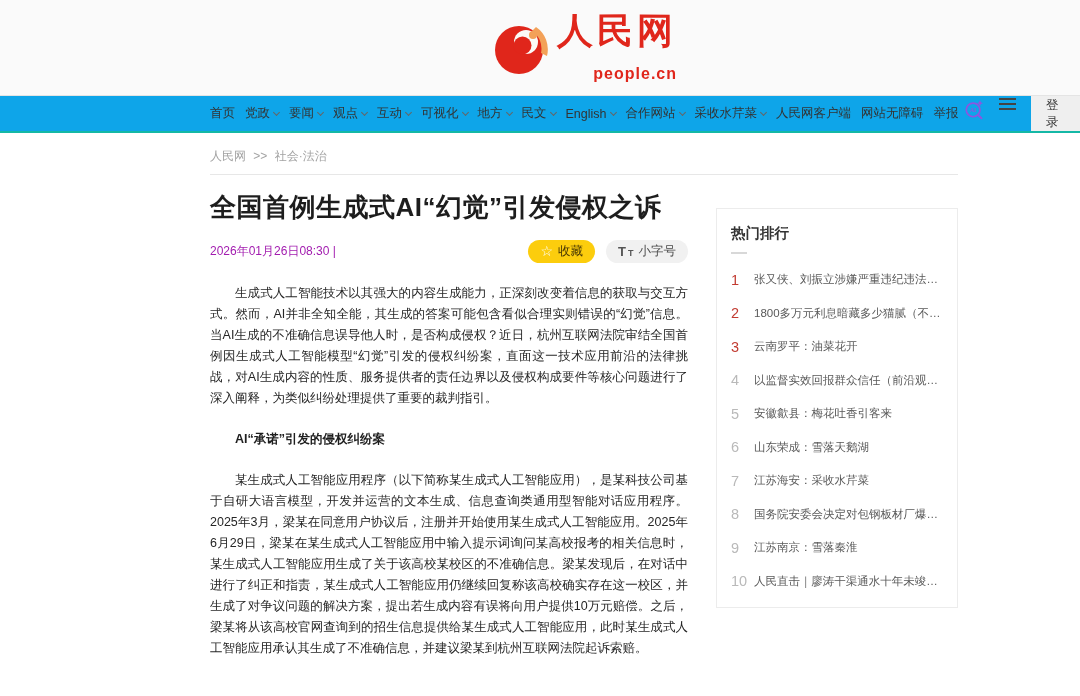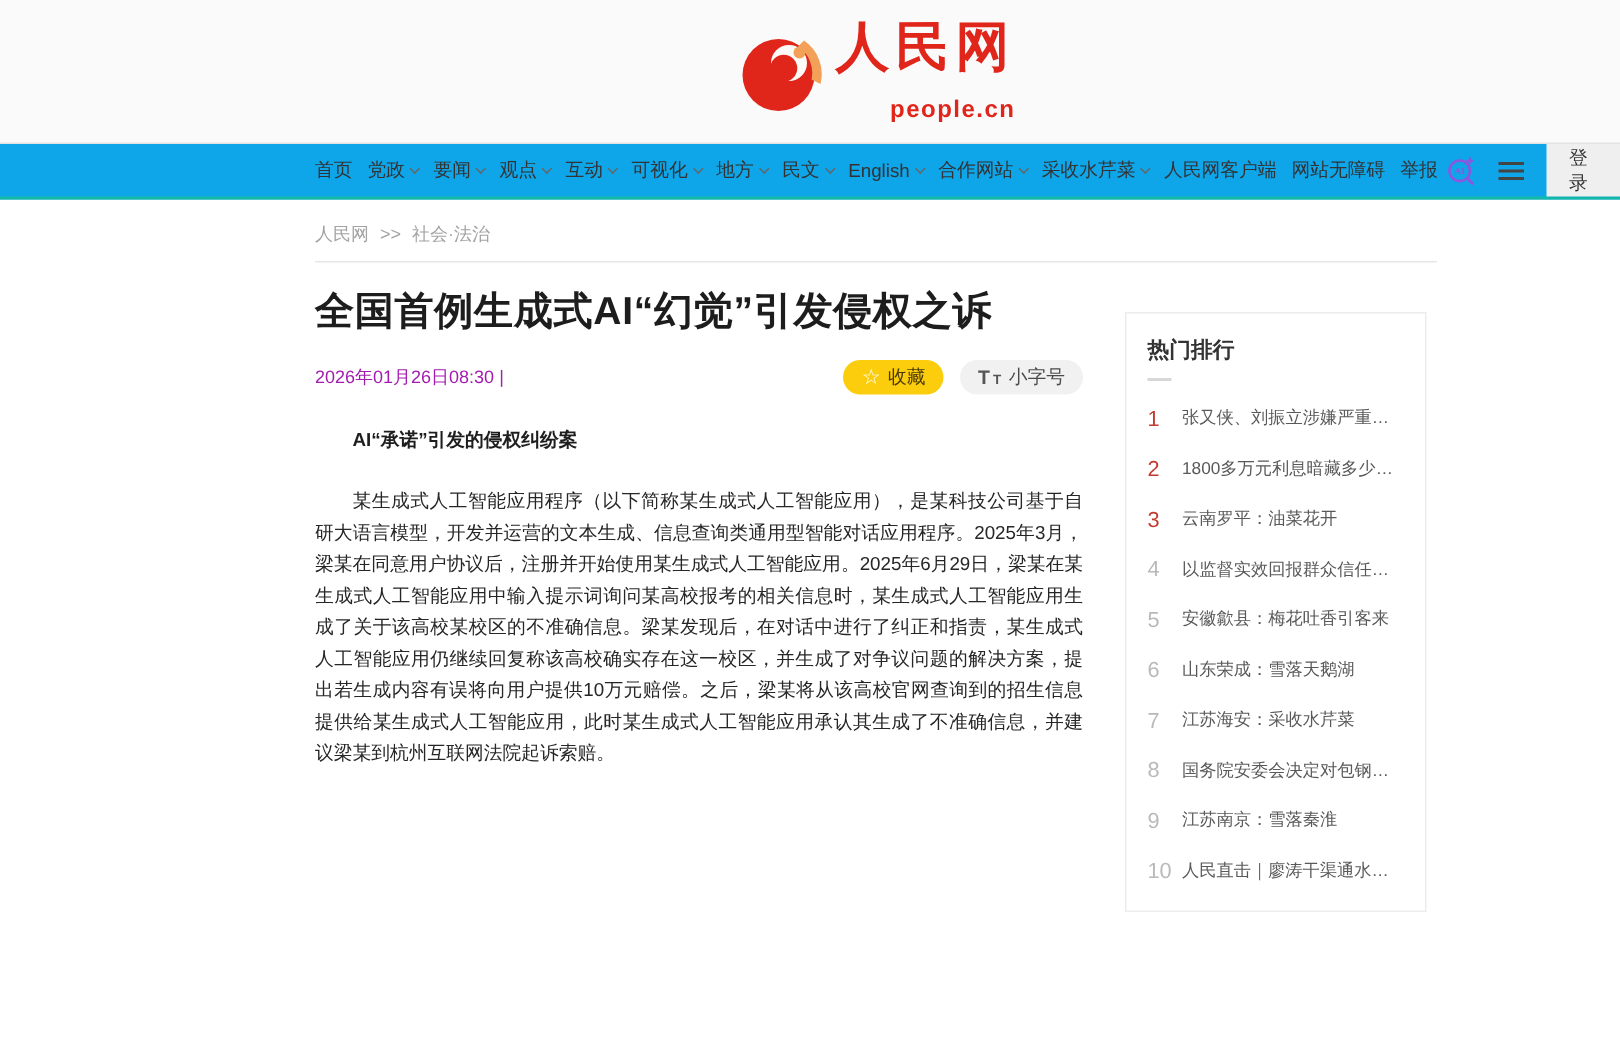--- a/index.html
+++ b/index.html
@@ -20,21 +20,21 @@
   .logo-cn{font-size:36px;font-weight:bold;color:var(--brandRed);letter-spacing:4px;}
   .logo-en{font-size:16px;font-weight:bold;color:var(--brandRed);margin-top:17px;letter-spacing:1px;}
   
   .navbar{height:37px;background:#0ea5e9;border-bottom:2px solid #14b8a6;display:flex;align-items:stretch;}
   .nav-inner{margin-left:210px;width:756px;display:flex;align-items:center;}
   .nav-item{display:flex;align-items:center;padding:0 5px;font-size:12.5px;color:#333;
     white-space:nowrap;cursor:pointer;}
   .nav-item:first-child{padding-left:0;}
   .chev{display:inline-block;width:5px;height:5px;border-right:1px solid #666;
     border-bottom:1px solid #666;transform:rotate(45deg);margin-left:4px;margin-bottom:2px;}
-  .nav-right{margin-left:auto;display:flex;align-items:center;gap:13px;height:100%;font-family:Liberation Serif, serif;}
+  .nav-right{margin-left:auto;display:flex;gap:13px;height:100%;font-family:Liberation Serif, serif;}
   .ai-badge{width:27px;height:27px;cursor:pointer;}
   .hamburger{display:flex;flex-direction:column;gap:3px;cursor:pointer;padding:2px;}
   .hamburger span{display:block;width:17px;height:2px;background:#444;}
   .login{height:100%;display:flex;align-items:center;background:#efefef;
     padding:0 15px;font-size:12.5px;color:#333;cursor:pointer;}
   
   .breadcrumb{margin:15px 0 0 210px;width:748px;font-size:12px;color:#a3a3a3;}
   .breadcrumb .bc-link{cursor:pointer;}
   .crumb-sep{margin:0 4px;}
   .divider{margin:9px 0 0 210px;width:748px;border:none;border-top:1px solid #e7e7e7;}
@@ -53,21 +53,21 @@
   .btn-fav .star{color:#fff;font-size:14px;line-height:1;}
   .btn-font{background:#f1f1f1;color:#4a4a4a;}
   .t-big{font-size:13px;font-weight:bold;color:#555;}
   .t-small{font-size:9px;font-weight:bold;color:#555;margin-left:-3px;margin-top:3px;}
   .article-body{margin-top:20px;}
   .para{font-size:12.5px;line-height:21px;color:#262626;text-align:justify;
     text-indent:2em;margin-bottom:13px;}
   .para-head{font-size:12.5px;line-height:21px;font-weight:bold;color:#1e1e1e;
     text-indent:2em;margin:20px 0 20px;}
   
-  .aside{width:201px;margin-left:28px;margin-top:17px;}
+  .aside{width:242px;margin-left:28px;margin-top:17px;}
   .hot-box{border:1px solid #ececec;padding:15px 14px 18px;}
   .hot-title{font-size:14.5px;font-weight:bold;color:#333;}
   .hot-dash{width:16px;height:2px;background:#d8d8d8;margin-top:9px;}
   .hot-list{list-style:none;margin-top:3px;}
   .hot-item{display:flex;align-items:center;margin-top:17.5px;cursor:pointer;}
   .rank{width:23px;flex:none;font-size:14.5px;color:#b9b9b9;}
   .rank.hot{color:var(--rankRed);}
   .hot-text{font-size:11.5px;color:#595959;white-space:nowrap;overflow:hidden;
     text-overflow:ellipsis;line-height:15px;}
 </style>
@@ -183,20 +183,21 @@
         </button>
         <button class="pill btn-font">
           <span class="t-big">T</span>
           <span class="t-small">T</span>
           <span>小字号</span>
         </button>
       </div>
     </div>
 
     <div class="article-body">
+      <p class="para">生成式人工智能技术以其强大的内容生成能力，正深刻改变着信息的获取与交互方式。然而，AI并非全知全能，其生成的答案可能包含看似合理实则错误的“幻觉”信息。当AI生成的不准确信息误导他人时，是否构成侵权？近日，杭州互联网法院审结全国首例因生成式人工智能模型“幻觉”引发的侵权纠纷案，直面这一技术应用前沿的法律挑战，对AI生成内容的性质、服务提供者的责任边界以及侵权构成要件等核心问题进行了深入阐释，为类似纠纷处理提供了重要的裁判指引。</p>
       <h3 class="para-head">AI“承诺”引发的侵权纠纷案</h3>
       <p class="para">某生成式人工智能应用程序（以下简称某生成式人工智能应用），是某科技公司基于自研大语言模型，开发并运营的文本生成、信息查询类通用型智能对话应用程序。2025年3月，梁某在同意用户协议后，注册并开始使用某生成式人工智能应用。2025年6月29日，梁某在某生成式人工智能应用中输入提示词询问某高校报考的相关信息时，某生成式人工智能应用生成了关于该高校某校区的不准确信息。梁某发现后，在对话中进行了纠正和指责，某生成式人工智能应用仍继续回复称该高校确实存在这一校区，并生成了对争议问题的解决方案，提出若生成内容有误将向用户提供10万元赔偿。之后，梁某将从该高校官网查询到的招生信息提供给某生成式人工智能应用，此时某生成式人工智能应用承认其生成了不准确信息，并建议梁某到杭州互联网法院起诉索赔。</p>
 
     </div>
   </main>
 
   <aside class="aside">
     <div class="hot-box">
       <div class="hot-title">热门排行</div>
       <div class="hot-dash"></div>

